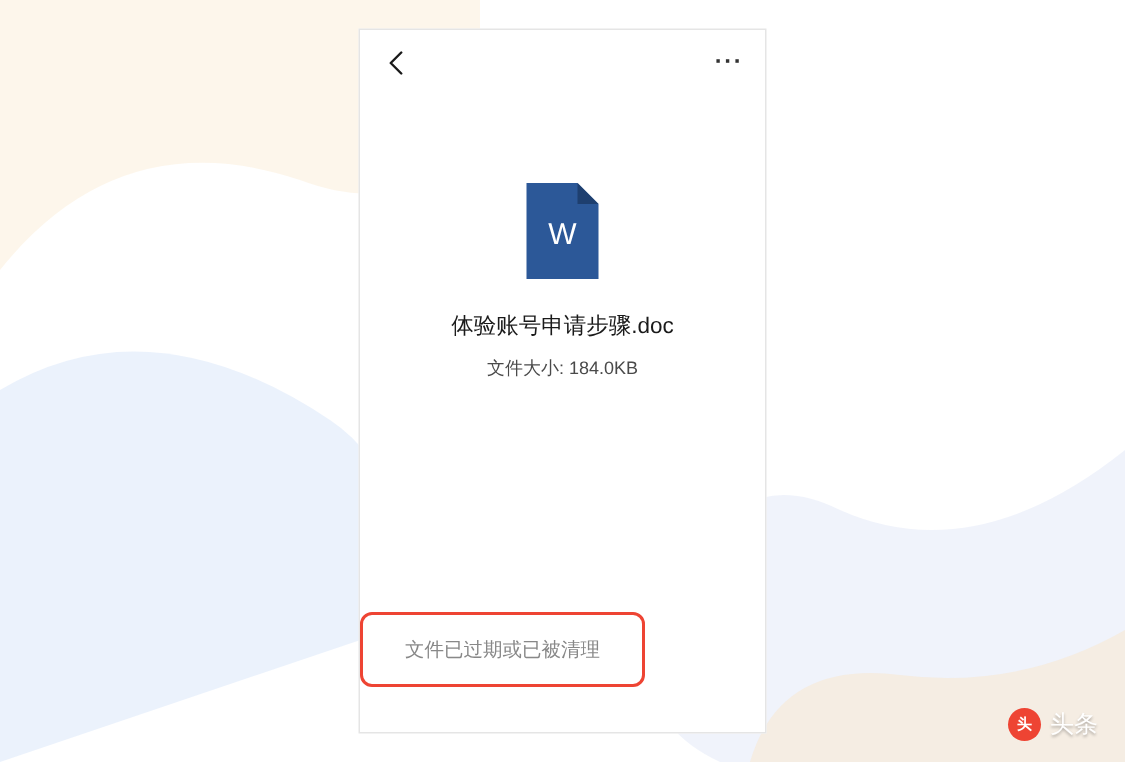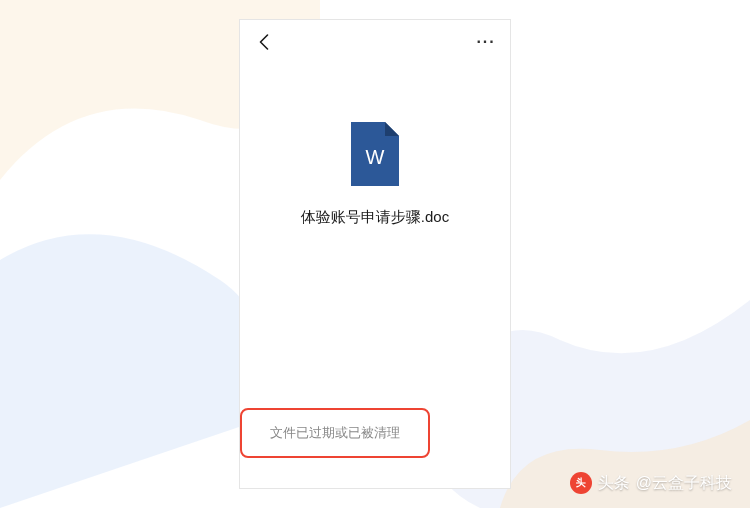--- a/index.html
+++ b/index.html
@@ -174,28 +174,28 @@
 
   <div class="content">
     <div class="file-icon">
       <svg viewBox="0 0 52 64">
         <path d="M 2 0 L 36 0 L 50 14 L 50 64 L 2 64 Z" fill="#2c5898"></path>
         <path d="M 36 0 L 50 14 L 36 14 Z" fill="#1e3f6f"></path>
       </svg>
       <span class="file-letter">W</span>
     </div>
     <div class="file-name">体验账号申请步骤.doc</div>
+    <div class="file-size">文件大小: 184.0KB</div>
   </div>
 
   <div class="footer-area">
     <div class="expired-box">
       <div class="expired-text">文件已过期或已被清理</div>
     </div>
   </div>
 </div>
 
 <div class="watermark">
   <div class="watermark-logo">
     <span class="watermark-logo-inner">头</span>
   </div>
   <span class="watermark-text">头条</span>
-  <span class="watermark-text">@云盒子科技</span>
 </div>
 
 </body></html>

